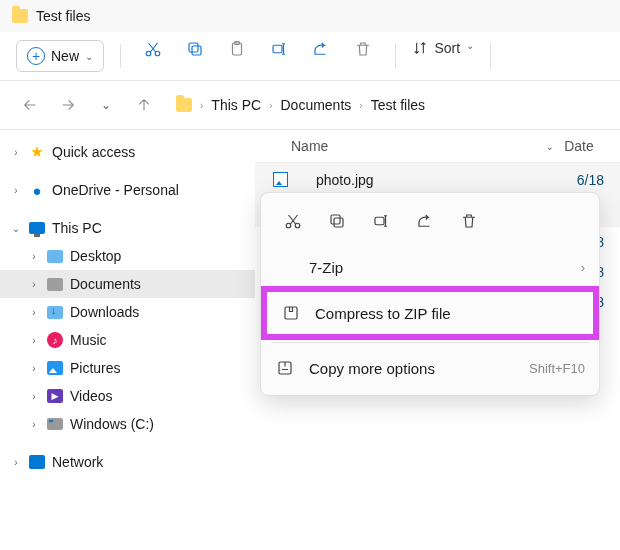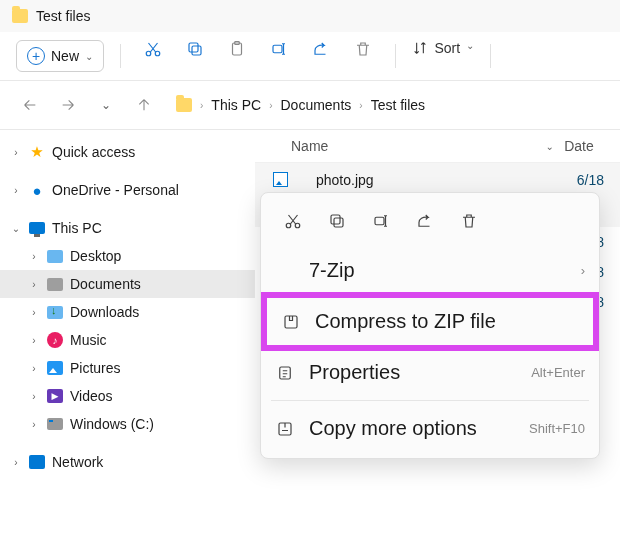--- a/index.html
+++ b/index.html
@@ -50,21 +50,21 @@
   .img-file { width:15px;height:15px;background:#fff;border:1px solid #0078d4;position:relative;}
   .img-file::after{content:"";position:absolute;bottom:1px;left:2px;width:0;height:0;border-left:3px solid transparent;border-right:3px solid transparent;border-bottom:4px solid #0078d4;}
   .file-name { flex:1; }
   .file-date { color:#0c4a6e; text-align:right; min-width:30px; }
   .ctx { position:absolute; top:62px; left:5px; width:340px; background:#fbfbfb; border:1px solid #e0e0e0; border-radius:8px; box-shadow:0 8px 24px rgba(0,0,0,.15); padding:6px 0; }
   .ctx-tools { display:flex; gap:8px; padding:6px 14px 10px 14px; }
   .ctx-tool { width:36px;height:32px;display:flex;align-items:center;justify-content:center;color:#444;border-radius:4px;cursor:pointer;}
   .ctx-item { display:flex; align-items:center; gap:14px; padding:12px 14px; cursor:pointer; }
   .ctx-item.hl { border:6px solid #d946ef; margin:-2px 0; }
   .ctx-ico { width:20px; display:flex;align-items:center;justify-content:center;color:#444;}
-  .ctx-label { flex:1; font-size:20px; }
+  .ctx-label { flex:1; font-size:15px; }
   .ctx-short { color:#888; font-size:13px; }
   svg { display:block; }
 </style>
 </head>
 <body>
 
 <div class="titlebar">
   <span class="folder-icon-sm"></span>
   <span>Test files</span>
 </div>
@@ -305,30 +305,20 @@
       </div>
       <div class="ctx-item hl">
         <span class="ctx-ico">
           <svg width="18" height="18" viewBox="0 0 24 24" fill="none" stroke="currentColor" stroke-width="1.6">
               <rect x="4" y="4" width="16" height="16" rx="2"></rect>
               <path d="M10 4v6h4V4"></path>
             </svg>
         </span>
         <span class="ctx-label">Compress to ZIP file</span>
       </div>
-      <div class="ctx-item">
-        <span class="ctx-ico">
-          <svg width="18" height="18" viewBox="0 0 24 24" fill="none" stroke="currentColor" stroke-width="1.6">
-              <rect x="5" y="4" width="14" height="16" rx="2"></rect>
-              <path d="M9 9h6M9 13h6M9 17h4"></path>
-            </svg>
-        </span>
-        <span class="ctx-label">Properties</span>
-        <span class="ctx-short">Alt+Enter</span>
-      </div>
       <div style="height:1px;background:#e5e5e5;margin:4px 10px;"></div>
       <div class="ctx-item">
         <span class="ctx-ico">
           <svg width="18" height="18" viewBox="0 0 24 24" fill="none" stroke="currentColor" stroke-width="1.6">
               <rect x="4" y="4" width="16" height="16" rx="2"></rect>
               <path d="M12 4v6M8 14h8"></path>
             </svg>
         </span>
         <span class="ctx-label">Copy more options</span>
         <span class="ctx-short">Shift+F10</span>

